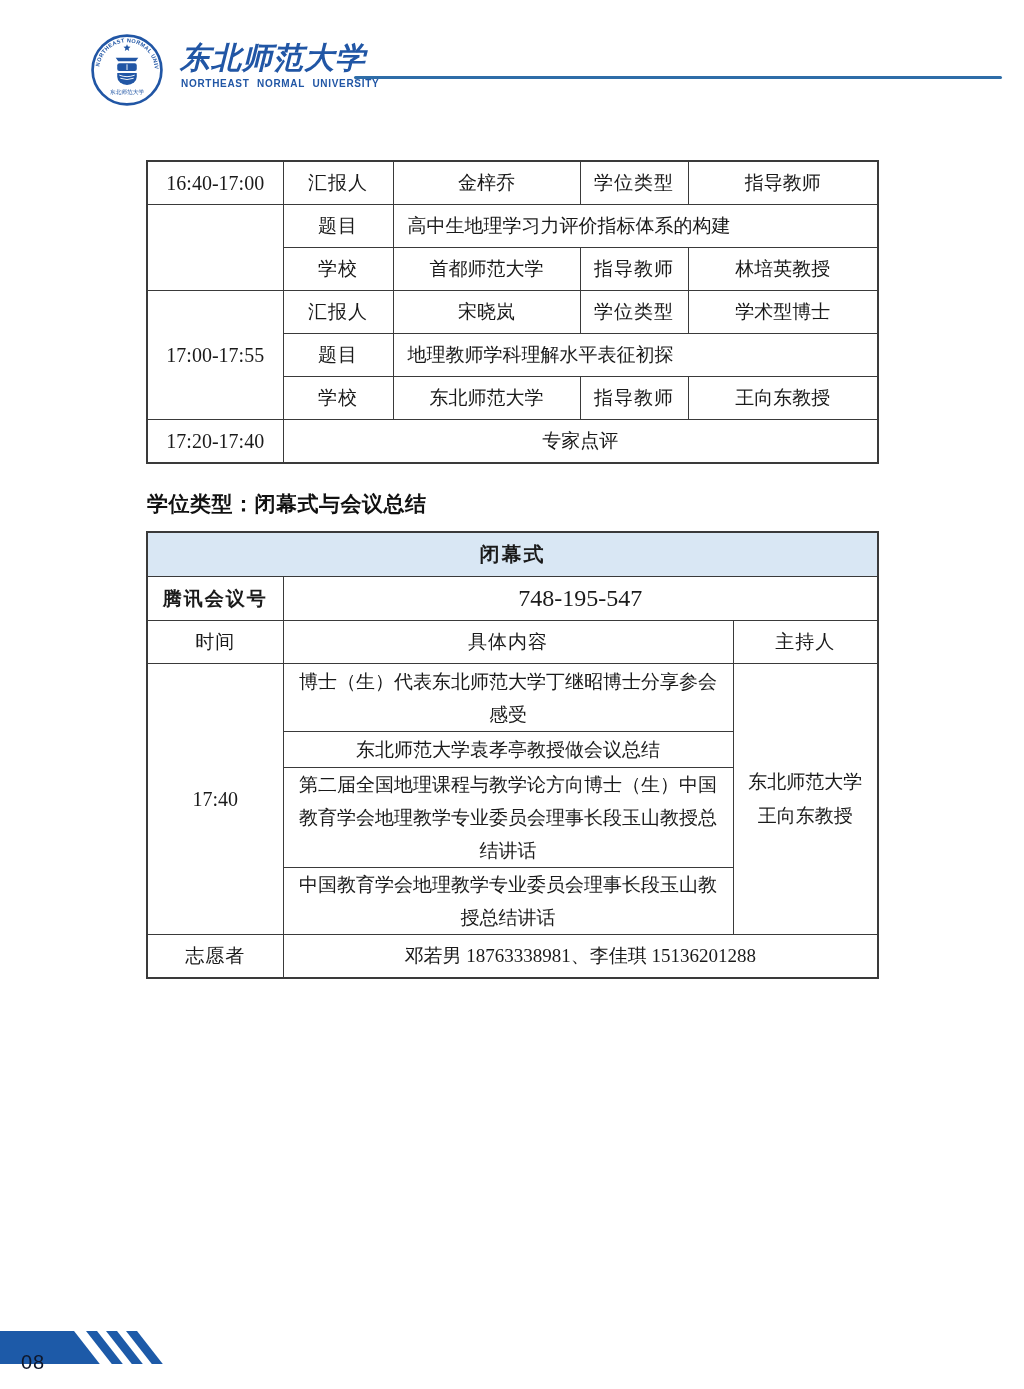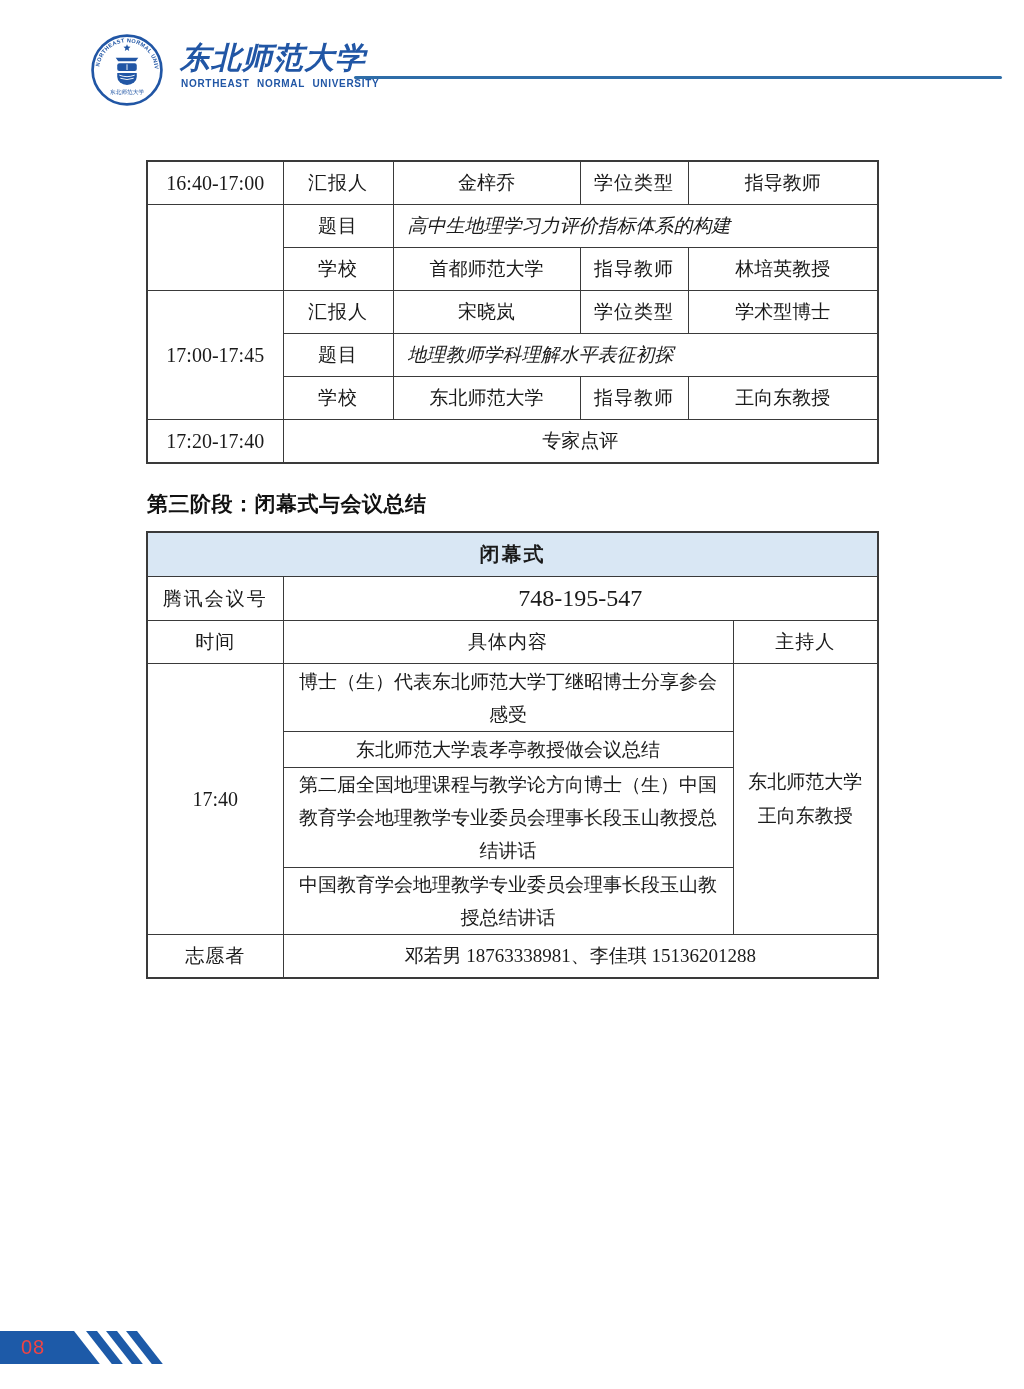--- a/index.html
+++ b/index.html
@@ -39,27 +39,27 @@
     border:1.5px solid #3a3a3a;
     text-align:center; vertical-align:middle;
     font-size:19px; padding:8px;
     overflow:hidden;
   }
   .t1 { position:absolute; left:146px; top:160px; width:731px; border:2px solid #3a3a3a; }
   .t1 tr { height:37px; }
   .t2 { position:absolute; left:146px; top:531px; width:731px; border:2px solid #3a3a3a; }
 
   .time-cell { font-size:20px; }
-  .title-cell { text-align:left; padding-left:14px;font-style:italic; }
+  .title-cell { text-align:left; padding-left:14px; }
   .label-cell { letter-spacing:1px; }
 
   .banner-cell {
     background:#d9e7f4; font-weight:bold; font-size:20px; letter-spacing:2px;
   }
-  .meeting-label-cell { letter-spacing:2px; }
+  .meeting-label-cell { letter-spacing:2px;font-weight:bold; }
   .meeting-id-cell { font-size:24px; }
   .item-cell {
     text-align:center; padding:0 12px; line-height:33px; font-size:19px;
   }
   .host-cell { line-height:34px; }
   .r37 { height:37px;margin-left:48px; }
   .r68 { height:68px; }
   .r36 { height:36px; }
   .r100 { height:100px; }
   .r66 { height:66px; }
@@ -76,23 +76,23 @@
   .footer { position:absolute; left:0; top:1331px; width:220px; height:33px; }
   .fbar, .fstripe {
     position:absolute; top:0; height:33px; background:#1d5aa8;
     transform:skewX(38deg); transform-origin:top left;
   }
   .fbar { left:-30px; width:104px; }
   .fs1 { left:86px;  width:11px; }
   .fs2 { left:106px; width:11px; }
   .fs3 { left:126px; width:11px; }
   .page-num {
-    position:absolute; left:21px; top:5px;
+    position:absolute; left:21px; top:20px;
     font-family:"Liberation Sans", sans-serif;
-    font-size:20px; letter-spacing:1px; color:#ef4444;
+    font-size:20px; letter-spacing:1px; color:#0f172a;
   }
 </style>
 </head>
 <body>
 
 <div class="page">
 
   <svg class="seal" viewBox="0 0 72 72">
     <circle cx="36" cy="36" r="33.5" fill="#ffffff" stroke="#2156a5" stroke-width="2.6"></circle>
     <path id="sealTopArc" d="M 9,36 A 27,27 0 0 1 63,36" fill="none"></path>
@@ -138,21 +138,21 @@
       <td class="label-cell">题目</td>
       <td colspan="3" class="title-cell">高中生地理学习力评价指标体系的构建</td>
     </tr>
     <tr>
       <td class="label-cell">学校</td>
       <td>首都师范大学</td>
       <td class="label-cell">指导教师</td>
       <td>林培英教授</td>
     </tr>
     <tr>
-      <td rowspan="3" class="time-cell">17:00-17:45</td>
+      <td rowspan="3" class="time-cell">17:00-17:55</td>
       <td class="label-cell">汇报人</td>
       <td>宋晓岚</td>
       <td class="label-cell">学位类型</td>
       <td>学术型博士</td>
     </tr>
     <tr>
       <td class="label-cell">题目</td>
       <td colspan="3" class="title-cell">地理教师学科理解水平表征初探</td>
     </tr>
     <tr>
@@ -161,21 +161,21 @@
       <td class="label-cell">指导教师</td>
       <td>王向东教授</td>
     </tr>
     <tr>
       <td class="time-cell">17:20-17:40</td>
       <td colspan="4">专家点评</td>
     </tr>
   </tbody>
     </table>
 
-  <div class="section-heading">第三阶段：闭幕式与会议总结</div>
+  <div class="section-heading">学位类型：闭幕式与会议总结</div>
 
   <table class="t2">
     <colgroup>
       <col style="width:136px">
         <col style="width:450px">
         <col style="width:145px">
     </colgroup>
     <tbody>
         <tr class="r37">
       <td colspan="3" class="banner-cell">闭幕式</td>

